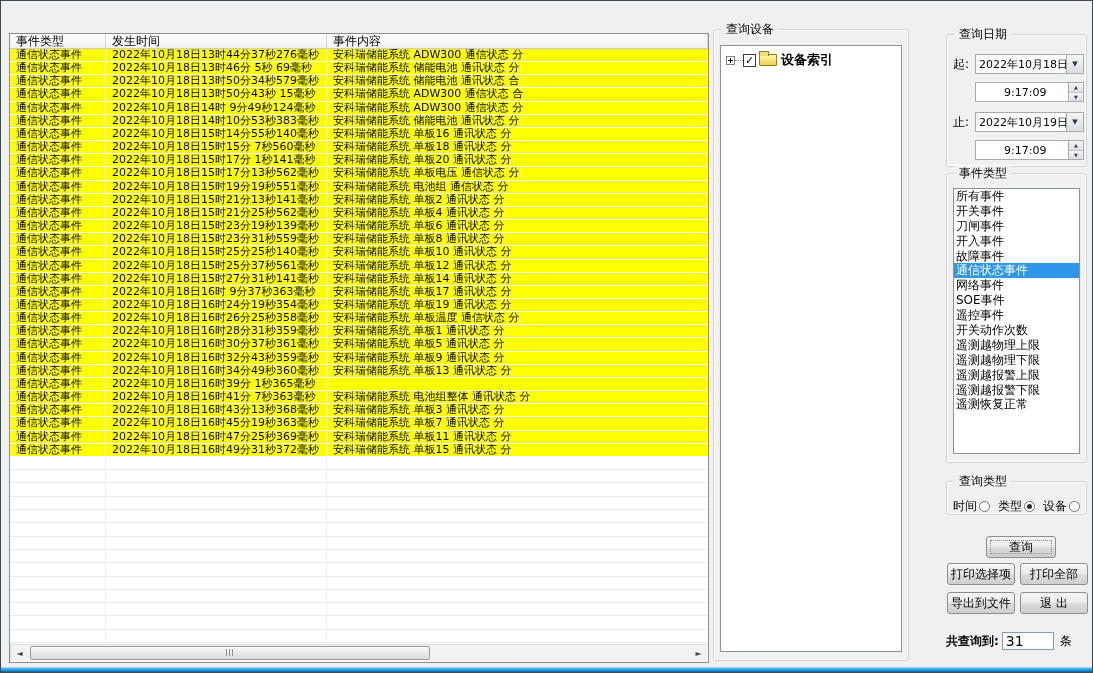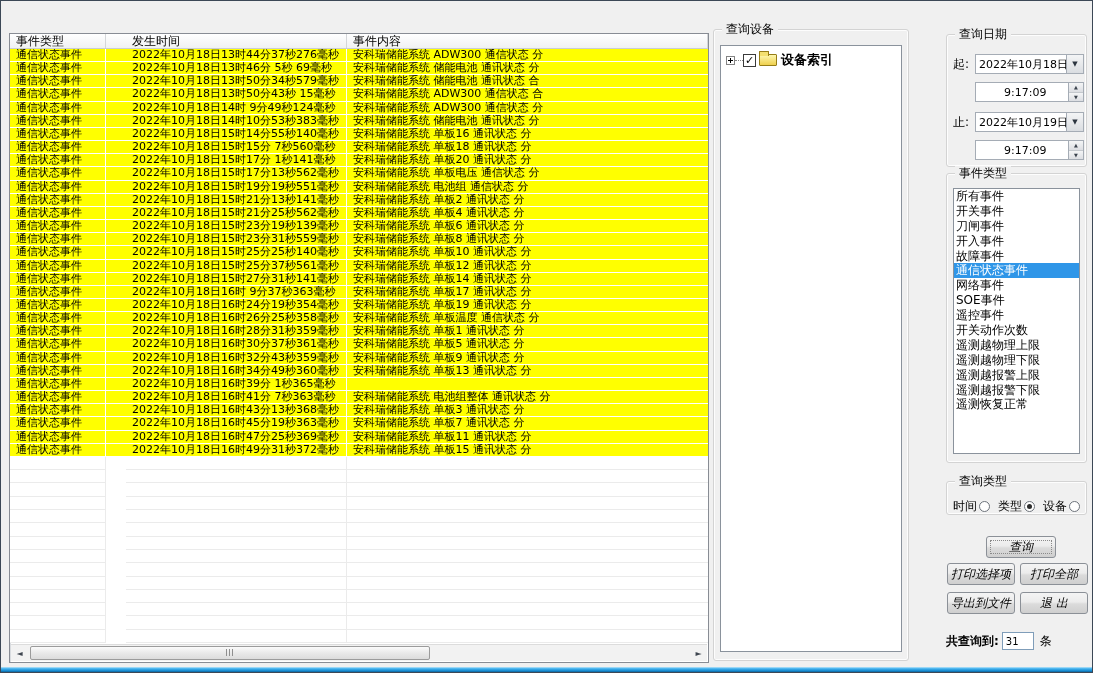--- a/index.html
+++ b/index.html
@@ -32,21 +32,21 @@
   
   .grid{
     position:absolute; left:8px; top:32px; width:700px; height:630px;
     background:#fff; border:1px solid #888c94; box-shadow:inset 1px 1px 0 #d9dce0;
   }
   .ghead{ display:flex; height:15px; background:linear-gradient(#ffffff,#f0f1f3); border-bottom:1px solid #c9cdd2;}
   .ghead .hcell{
     font-size:12px; color:#000; padding-left:6px; line-height:14px;
     border-right:1px solid #d4d6d9; white-space:nowrap; overflow:hidden;
   }
-  .c1{ width:96px; } .c2{ width:221px;margin-left:20px; } .c3{ flex:1; }
+  .c1{ width:96px; } .c2{ width:221px; } .c3{ flex:1; }
   .rows{ }
   .row{ display:flex; height:13.16px; background:#ffff00; border-bottom:1px solid #ffffff; }
   .row .cell{
     font-size:11px; line-height:12px; color:#000; padding-left:6px;
     white-space:pre; overflow:hidden; border-right:1px solid #ffffff;
   }
   .row .cell.c3{ border-right:none; }
   .erow{ display:flex; height:13.3px; background:#fff; }
   .erow .cell{ border-right:1px solid #ebebeb; border-bottom:1px solid #ebebeb; }
   .erow .cell.c3{ border-right:none; }
@@ -115,28 +115,28 @@
   .radiorow{ position:absolute; left:6px; right:6px; top:16px; display:flex;
     justify-content:space-between; align-items:flex-end; }
   .ropt{ display:flex; align-items:center; gap:2px; }
   .ropt .rlabel{ font-size:12px; color:#000; }
   .radio{ width:11px; height:11px; border-radius:50%; border:1px solid #6d737b; background:#fff; position:relative; }
   .radio.sel::after{ content:""; position:absolute; inset:2px; border-radius:50%; background:#2c2c2c; }
   
   .btn{ position:absolute; height:22px; border:1px solid #8b9097; border-radius:3px;
     background:linear-gradient(#f4f4f4,#ececec 45%,#dbdbdb 55%,#cfcfcf);
     font-size:12px; color:#000; display:flex; align-items:center; justify-content:center;
-    white-space:nowrap; cursor:default;font-style:italic; }
+    white-space:nowrap; cursor:default; }
   .btn .focusrect{ position:absolute; inset:3px; border:1px dotted #8a8a8a; }
   
   .status{ position:absolute; left:945px; top:630px; width:141px; height:20px;
     display:flex; align-items:center; }
   .status .slabel{ font-size:12px; font-weight:bold; color:#000; }
-  .status .sinput{ width:32px; height:18px; border:1px solid #7f9db9; background:#fff;
-    font-size:10px; display:flex; align-items:center; padding-left:3px; margin-left:3px; }
+  .status .sinput{ width:52px; height:18px; border:1px solid #7f9db9; background:#fff;
+    font-size:14px; display:flex; align-items:center; padding-left:3px; margin-left:3px; }
   .status .sunit{ font-size:12px; color:#000; margin-left:6px; }
   
   .bottomedge{ position:absolute; left:0; right:0; bottom:0; height:5px;
     background:linear-gradient(#bfe6f8,#3fb0ee 35%,#1387cd 80%,#0d5e93); }
 </style>
 </head>
 <body>
 
 <div class="window">
 

